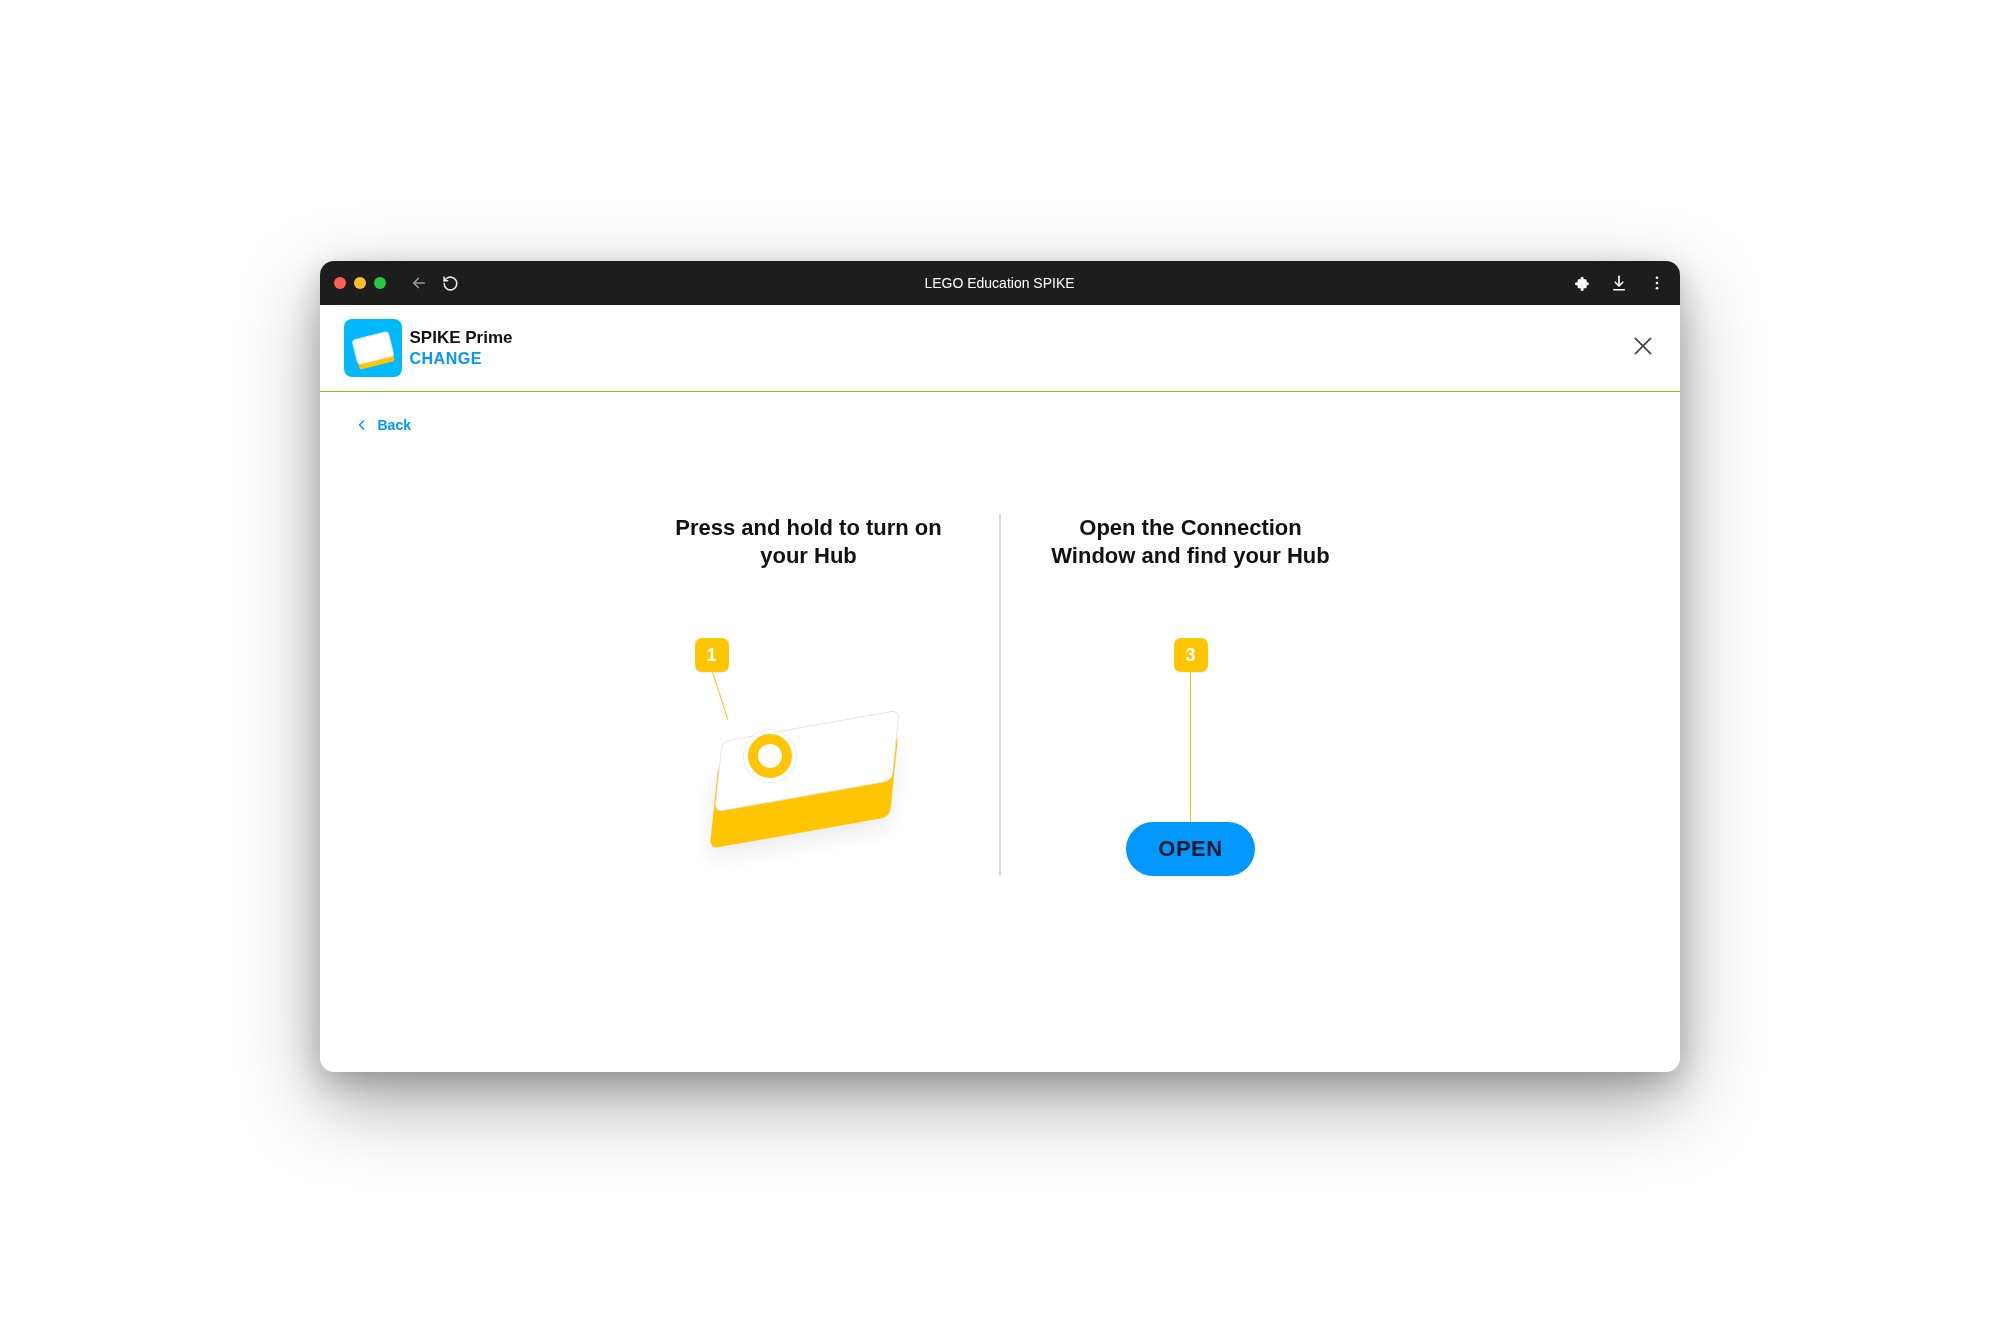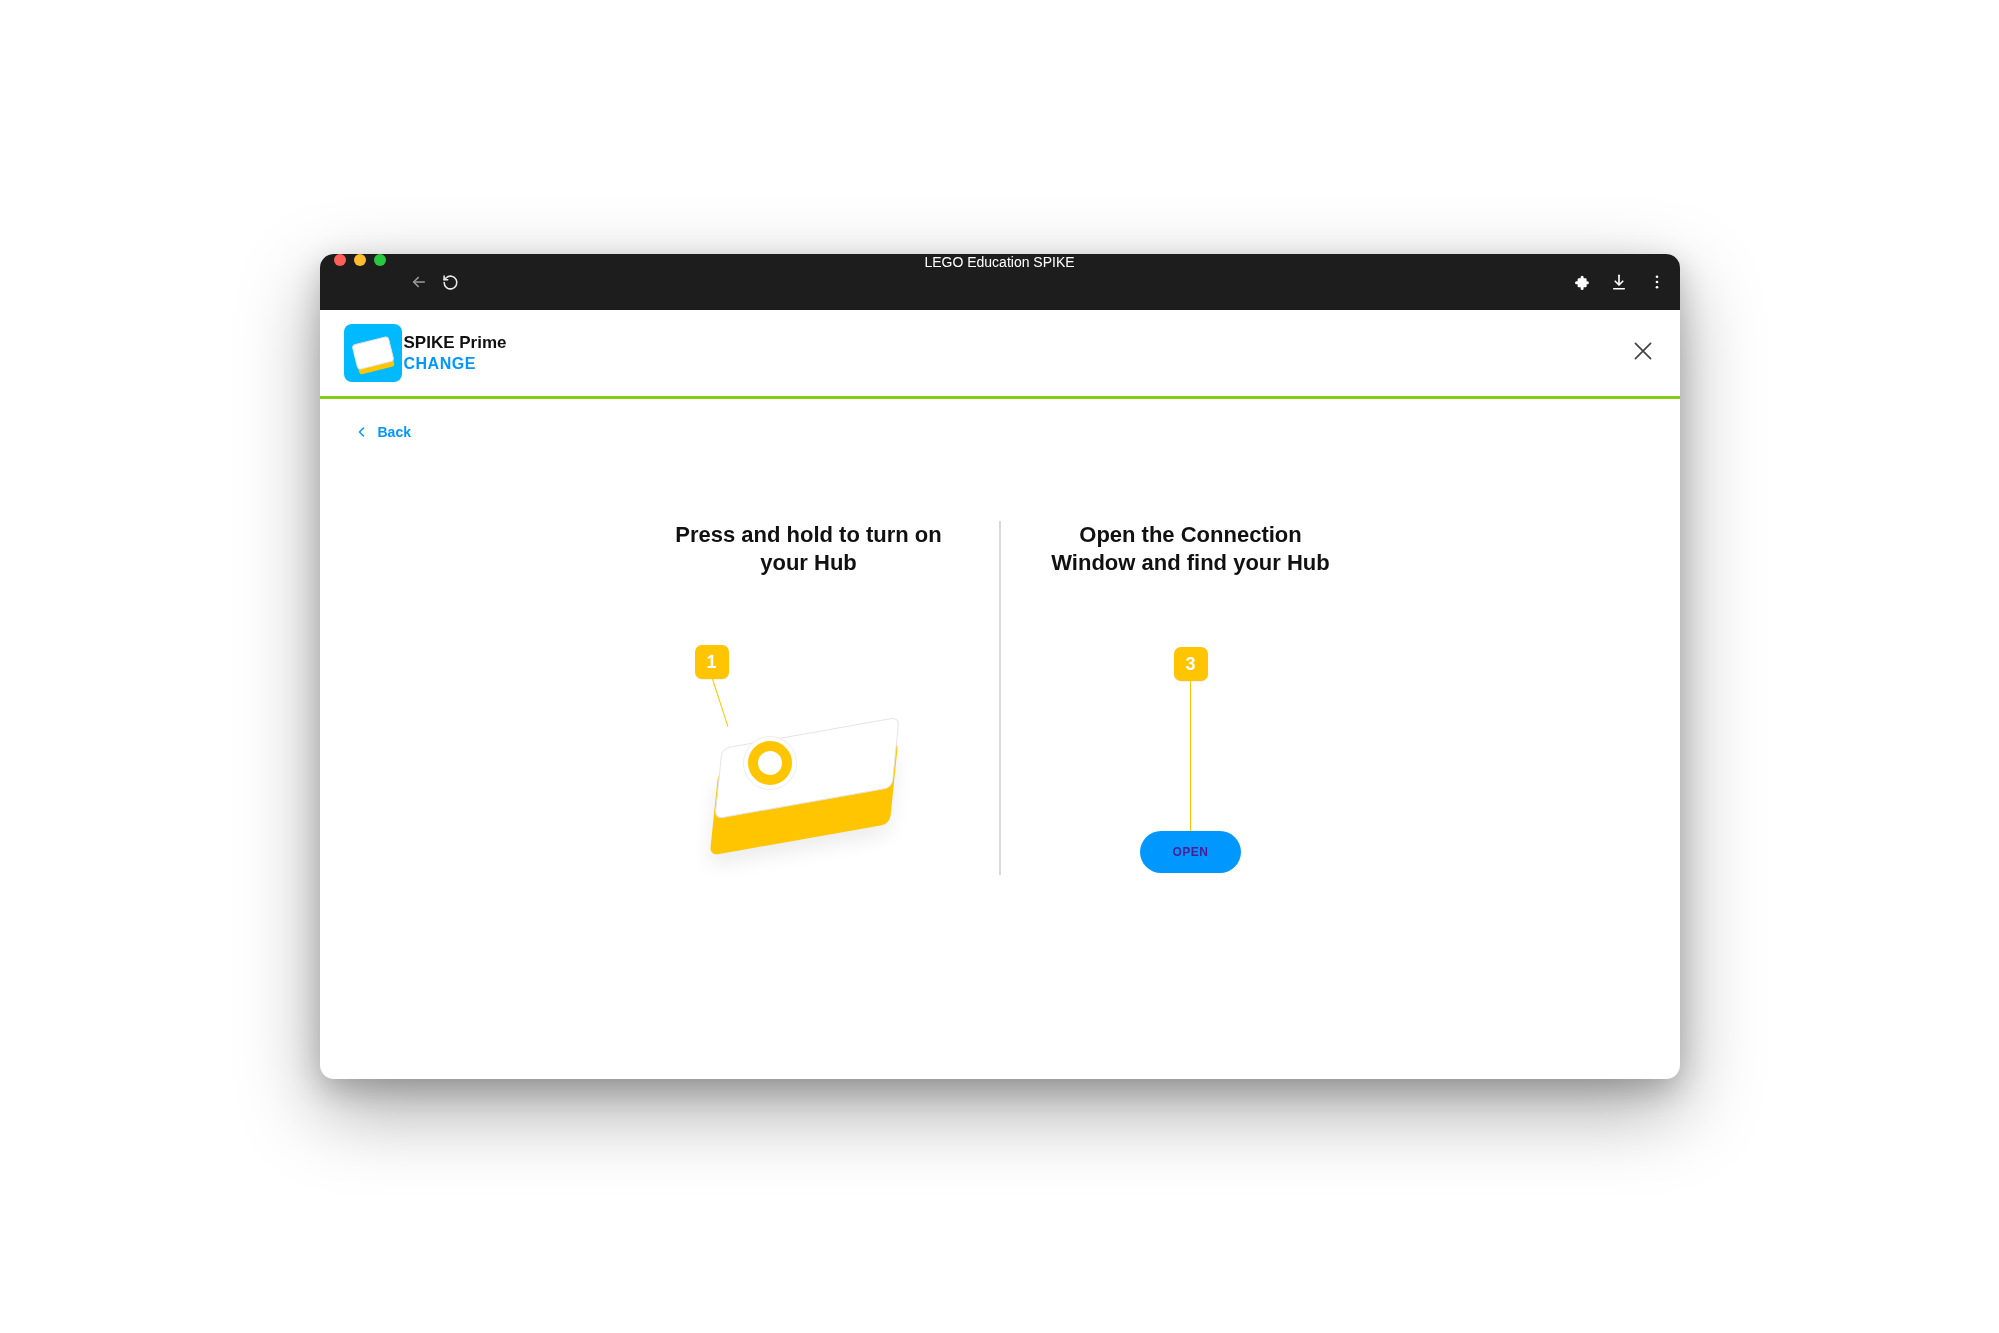--- a/index.html
+++ b/index.html
@@ -20,22 +20,23 @@
     box-shadow: 0 30px 80px rgba(0,0,0,0.35), 0 10px 30px rgba(0,0,0,0.2);
     overflow: hidden;
     display: flex;
     flex-direction: column;
   }
 
   
   .titlebar {
     background: #1d1d1d;
     color: #ffffff;
-    height: 56px;
-    display: flex;
+    height: 44px;
+    display: flex;
+    align-items: center;
     padding: 0 14px;
     gap: 14px;
     position: relative;
   }
   .traffic-lights { display: flex; gap: 8px; }
   .tl { width: 12px; height: 12px; border-radius: 50%; }
   .tl.red { background: #ff5f57; }
   .tl.yellow { background: #febc2e; }
   .tl.green { background: #28c840; }
   .nav-arrows { display: flex; align-items: center; gap: 14px; margin-left: 10px; color: #b8b8b8; }
@@ -55,22 +56,22 @@
     gap: 20px;
     color: #ffffff;
   }
   .tb-icn svg { display:block; }
 
   
   .app-header {
     display: flex;
     align-items: center;
     padding: 14px 24px;
-    border-bottom: 3px solid #84cc16;
-    gap: 2px;
+    border-bottom: 1px solid #84cc16;
+    gap: 8px;
   }
   .product-icon {
     width: 58px; height: 58px;
     background: #00b9ff;
     border-radius: 8px;
     display: flex; align-items: center; justify-content: center;
     flex-shrink: 0;
   }
   .product-meta { display:flex; flex-direction:column; gap:2px; }
   .product-name { font-weight: 800; font-size: 17px; color:#111; }
@@ -182,24 +183,24 @@
   .s2 .badge { position:absolute; right:20px; top:52px; }
   .s2 .hub { margin-top: 40px; margin-left: -10px; }
   .s2 .diag { position:absolute; right:36px; top:86px; height:48px; width:1px; background:#ffc500; transform: rotate(22deg); transform-origin: top; }
 
   
   .s3 { display:flex; flex-direction:column; align-items:center; }
   .s3 .badge { margin: 0 auto; }
   .s3 .vline { width:1px; height:150px; background:#ffc500; }
   .open-btn {
     margin-top: 0;
-    background:#0098ff; color:#4c1d95;
+    background:#0098ff; color:#0f172a;
     border:none; border-radius: 999px;
     padding: 14px 32px;
-    font-size: 12px; font-weight:800; letter-spacing:.5px;
+    font-size: 22px; font-weight:800; letter-spacing:.5px;
     cursor:pointer;
   }
 
   
   .tiny-hub{
     width:38px;height:26px;position:relative;
     transform: rotate(-14deg);
   }
   .tiny-hub .tb{position:absolute;inset:0;background:#fff;border-radius:4px;border:1px solid #e6e6e6;}
   .tiny-hub .bb{position:absolute;left:1px;right:1px;bottom:-5px;height:10px;background:#ffc500;border-radius:3px;}

